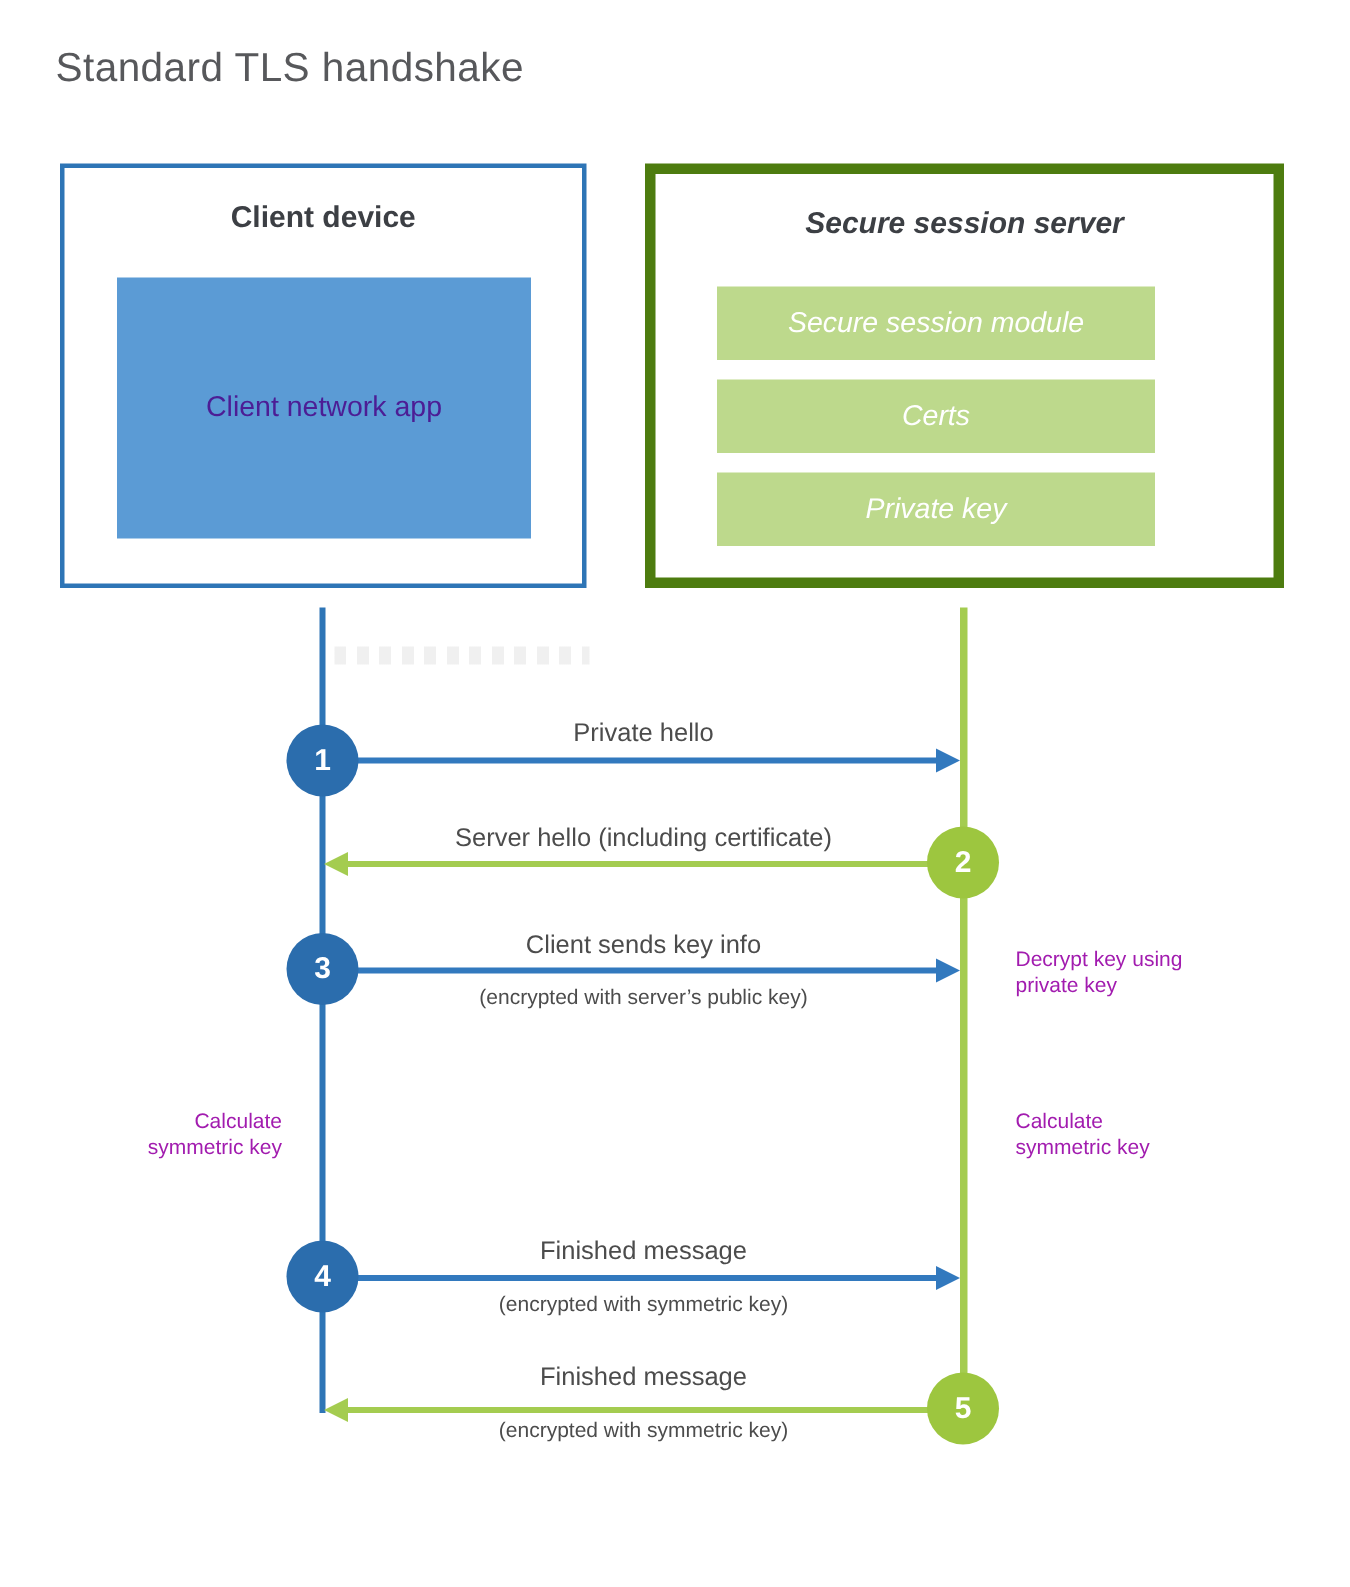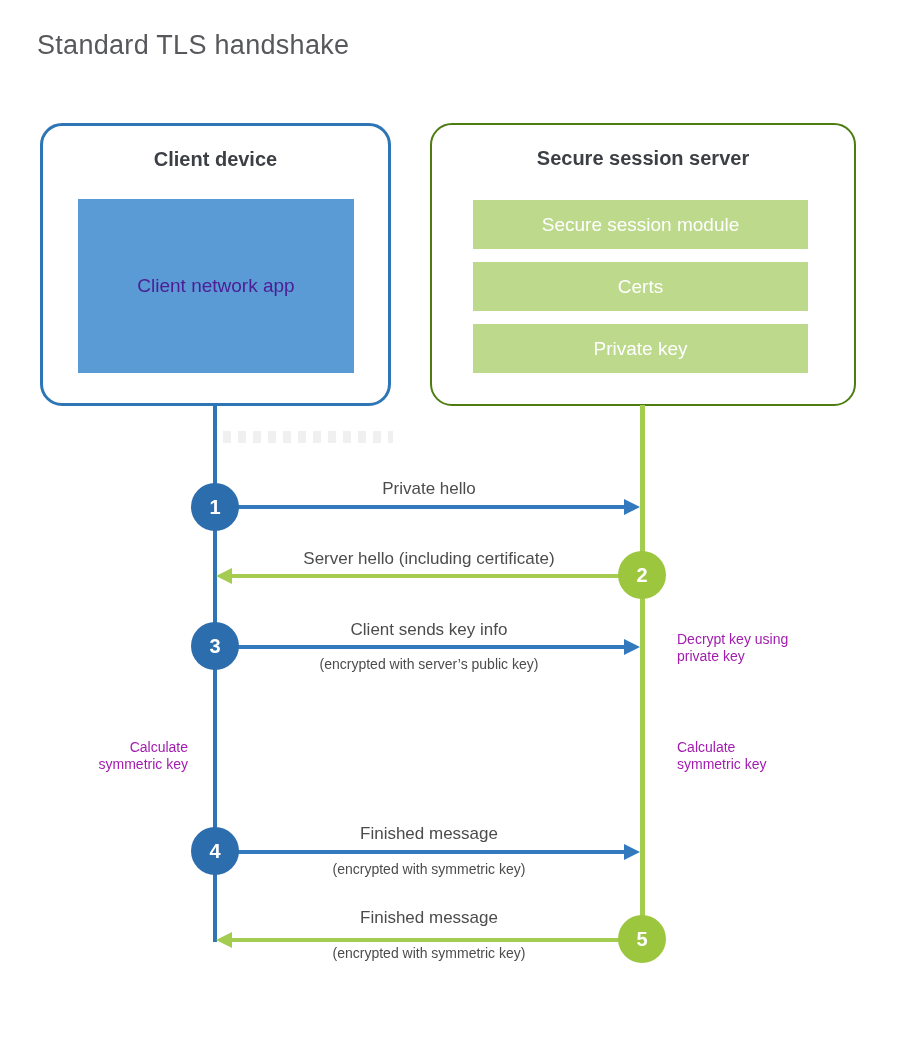--- a/index.html
+++ b/index.html
@@ -6,34 +6,34 @@
   .canvas {
     position:relative; width:900px; height:1058px; background:#ffffff;
     font-family:"Liberation Sans", sans-serif; overflow:hidden;
   }
   .page-title {
     position:absolute; left:37px; top:30px; margin:0;
     font-size:27px; font-weight:300; color:#57585B; letter-spacing:0.3px;
   }
 
   
-  .entity-box { position:absolute; top:123px; height:283px; box-sizing:border-box; background:#ffffff;border-radius:22px; }
+  .entity-box { position:absolute; top:109px; height:283px; box-sizing:border-box; background:#ffffff; }
   .client-box { left:40px;  width:351px; border:3px solid #2E75B6; }
-  .server-box { left:430px; width:426px; border:2px solid #4d7c0f; }
+  .server-box { left:430px; width:426px; border:7px solid #4d7c0f;font-style:italic; }
   .box-title  { margin:22px 0 0 0; text-align:center; font-size:20px; font-weight:700; color:#3C3F44; }
 
   .client-module {
     position:absolute; left:35px; top:73px; width:276px; height:174px;
     background:#5B9BD5; color:#4c1d95; font-size:19px; line-height:26px;
     display:flex; align-items:center; justify-content:center; text-align:center;
   }
   .client-module span { display:inline-block; max-width:160px; }
 
   .server-module {
-    position:absolute; left:41px; width:335px; height:49px;
+    position:absolute; left:41px; width:292px; height:49px;
     background:#BDD98C; color:#ffffff; font-size:19px;
     display:flex; align-items:center; justify-content:center; text-align:center;
   }
   .sm-1 { top:75px; }  .sm-2 { top:137px; }  .sm-3 { top:199px; }
 
   
   .lifeline { position:absolute; z-index:1; }
   .line-blue  { left:213px; top:405px; width:4px; height:537px; background:#2E75B6; }
   .line-green { left:640px; top:405px; width:5px; height:534px; background:#A4CC50; }
 

